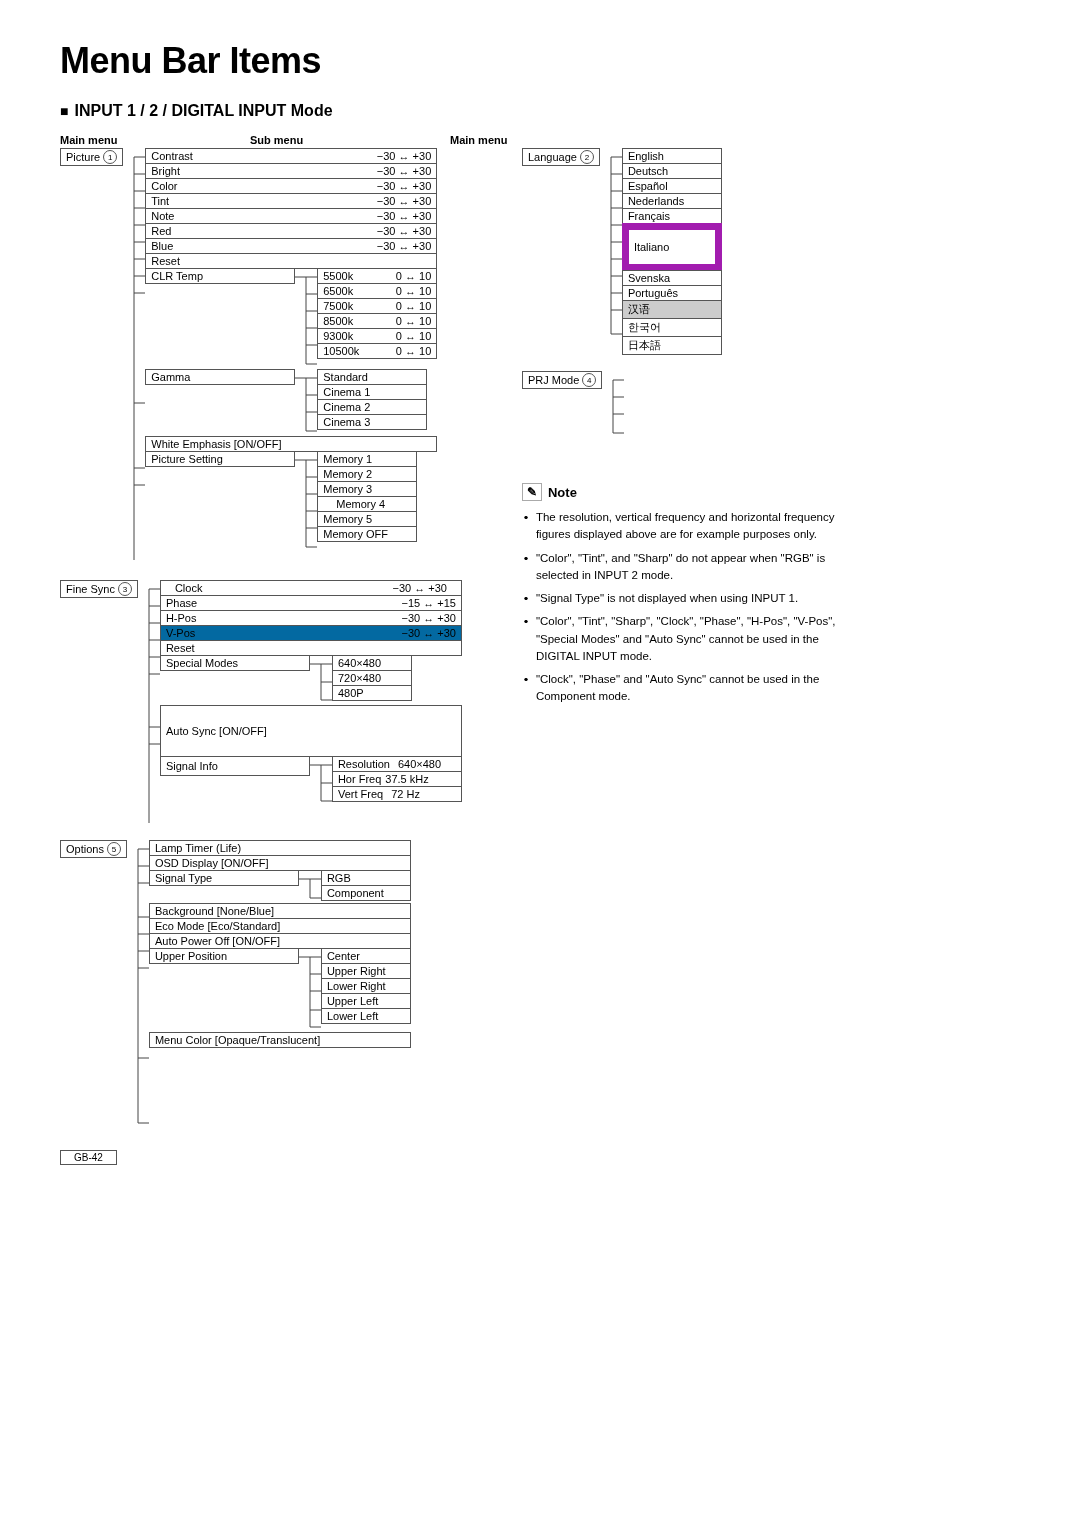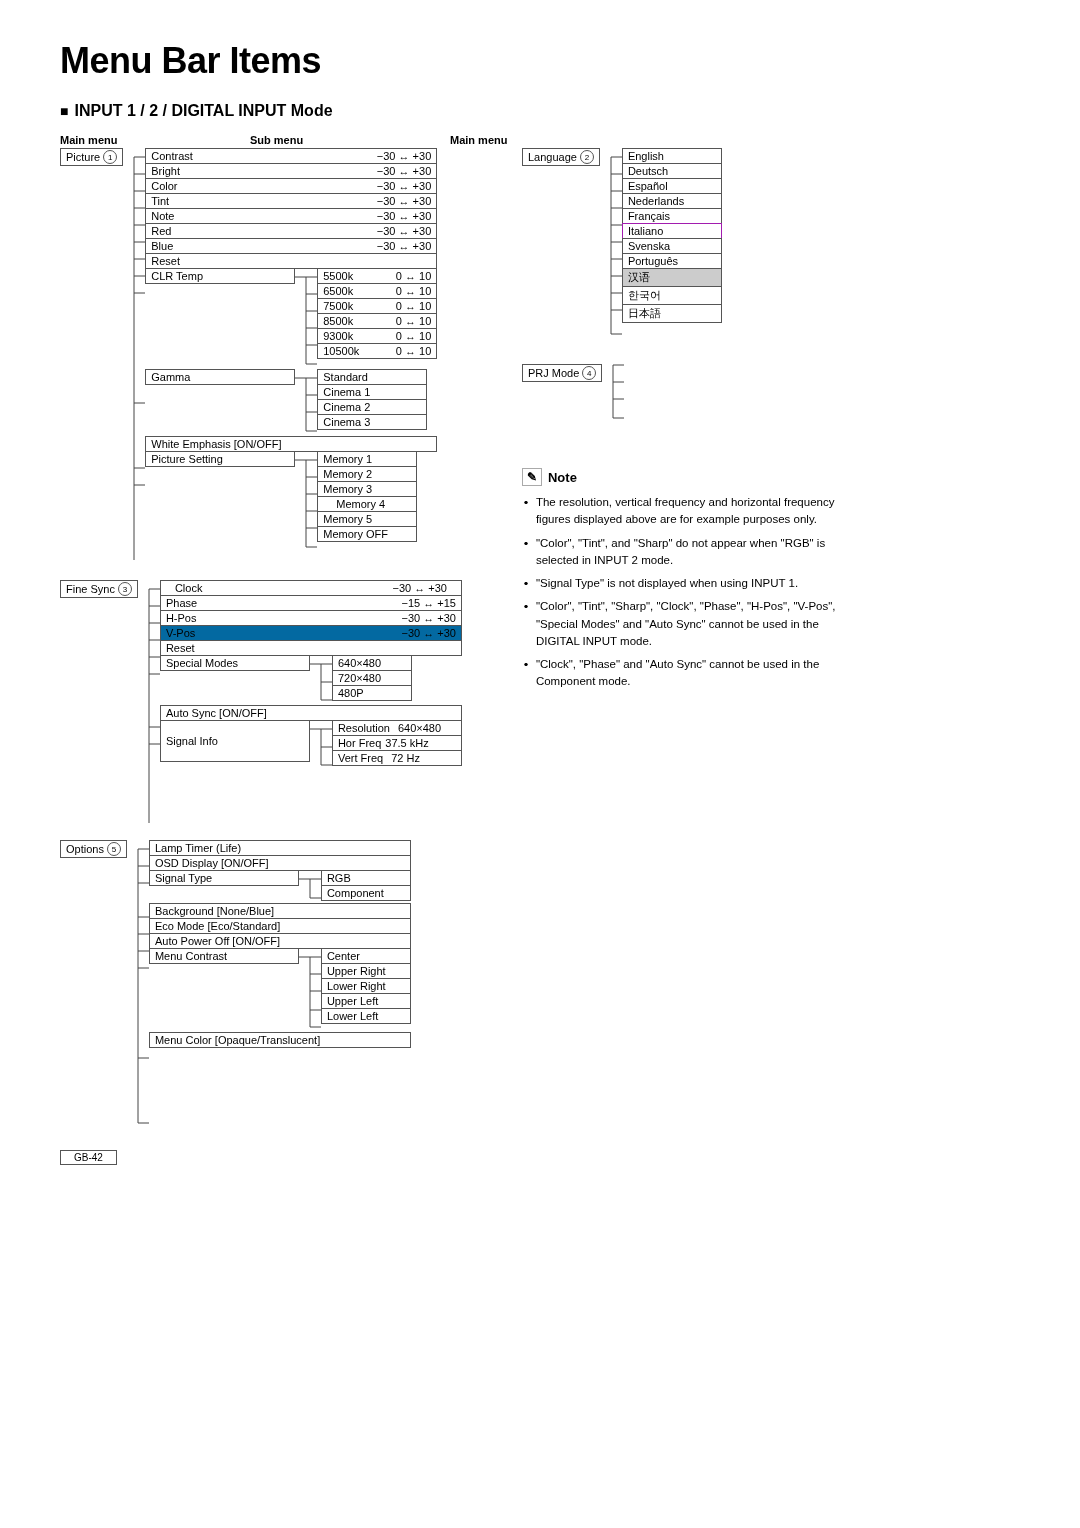--- a/index.html
+++ b/index.html
@@ -274,24 +274,24 @@
               <line x1="11" y1="9" x2="22" y2="9" stroke="#444" stroke-width="1"></line>
               <line x1="11" y1="27" x2="22" y2="27" stroke="#444" stroke-width="1"></line>
               <line x1="11" y1="45" x2="22" y2="45" stroke="#444" stroke-width="1"></line>
             </svg>
             <div style="display:flex; flex-direction:column;">
               <div style="border:1px solid #555; padding:1px 5px; font-size:11px; white-space:nowrap; background:#fff; min-width:80px;">640×480</div>
               <div style="border:1px solid #555; padding:1px 5px; font-size:11px; white-space:nowrap; background:#fff; min-width:80px; margin-top:-1px;">720×480</div>
               <div style="border:1px solid #555; padding:1px 5px; font-size:11px; white-space:nowrap; background:#fff; min-width:80px; margin-top:-1px;">480P</div>
             </div>
           </div>
-          <div style="border:1px solid #555; padding:1px 5px; font-size:11px; white-space:nowrap; background:#fff; min-width:150px; margin-top:-1px;">Auto Sync   [ON/OFF]</div>
-
-          <div style="display:flex; flex-direction:row; align-items:flex-start; margin-top:-1px;">
-            <div style="border:1px solid #555; padding:14px 5px; font-size:11px; white-space:nowrap; background:#fff; min-width:150px;">Signal Info</div>
+          <div style="border:1px solid #555; padding:19px 5px; font-size:11px; white-space:nowrap; background:#fff; min-width:150px; margin-top:-1px;">Auto Sync   [ON/OFF]</div>
+
+          <div style="display:flex; flex-direction:row; align-items:flex-start; margin-top:-1px;">
+            <div style="border:1px solid #555; padding:3px 5px; font-size:11px; white-space:nowrap; background:#fff; min-width:150px;">Signal Info</div>
             <svg width="22" height="51" style="flex-shrink:0;">
               <line x1="0" y1="9" x2="11" y2="9" stroke="#444" stroke-width="1"></line>
               <line x1="11" y1="9" x2="11" y2="45" stroke="#444" stroke-width="1"></line>
               <line x1="11" y1="9" x2="22" y2="9" stroke="#444" stroke-width="1"></line>
               <line x1="11" y1="27" x2="22" y2="27" stroke="#444" stroke-width="1"></line>
               <line x1="11" y1="45" x2="22" y2="45" stroke="#444" stroke-width="1"></line>
             </svg>
             <div style="display:flex; flex-direction:column; font-size:11px;">
               <div style="border:1px solid #555; padding:1px 5px; white-space:nowrap; background:#fff; min-width:130px; display:flex; gap:8px;">
                   <span>Resolution</span>
@@ -346,21 +346,21 @@
             <div style="display:flex; flex-direction:column;">
               <div style="border:1px solid #555; padding:1px 5px; font-size:11px; white-space:nowrap; background:#fff; min-width:90px;">RGB</div>
               <div style="border:1px solid #555; padding:1px 5px; font-size:11px; white-space:nowrap; background:#fff; min-width:90px; margin-top:-1px;">Component</div>
             </div>
           </div>
           <div style="border:1px solid #555; padding:1px 5px; font-size:11px; white-space:nowrap; background:#fff; min-width:150px; margin-top:-1px;">Background [None/Blue]</div>
           <div style="border:1px solid #555; padding:1px 5px; font-size:11px; white-space:nowrap; background:#fff; min-width:150px; margin-top:-1px;">Eco Mode [Eco/Standard]</div>
           <div style="border:1px solid #555; padding:1px 5px; font-size:11px; white-space:nowrap; background:#fff; min-width:150px; margin-top:-1px;">Auto Power Off [ON/OFF]</div>
 
           <div style="display:flex; flex-direction:row; align-items:flex-start; margin-top:-1px;">
-            <div style="border:1px solid #555; padding:1px 5px; font-size:11px; white-space:nowrap; background:#fff; min-width:150px;">Menu Contrast</div>
+            <div style="border:1px solid #555; padding:1px 5px; font-size:11px; white-space:nowrap; background:#fff; min-width:150px;">Upper Position</div>
             <svg width="22" height="85" style="flex-shrink:0;">
               <line x1="0" y1="9" x2="11" y2="9" stroke="#444" stroke-width="1"></line>
               <line x1="11" y1="9" x2="11" y2="79" stroke="#444" stroke-width="1"></line>
               <line x1="11" y1="9" x2="22" y2="9" stroke="#444" stroke-width="1"></line>
               <line x1="11" y1="26" x2="22" y2="26" stroke="#444" stroke-width="1"></line>
               <line x1="11" y1="43" x2="22" y2="43" stroke="#444" stroke-width="1"></line>
               <line x1="11" y1="62" x2="22" y2="62" stroke="#444" stroke-width="1"></line>
               <line x1="11" y1="79" x2="22" y2="79" stroke="#444" stroke-width="1"></line>
             </svg>
             <div style="display:flex; flex-direction:column;">
@@ -401,32 +401,32 @@
           <line x1="11" y1="145" x2="22" y2="145" stroke="#444" stroke-width="1"></line>
           <line x1="11" y1="162" x2="22" y2="162" stroke="#444" stroke-width="1"></line>
           <line x1="11" y1="186" x2="22" y2="186" stroke="#444" stroke-width="1"></line>
         </svg>
         <div style="display:flex; flex-direction:column;">
           <div style="border:1px solid #555; padding:1px 5px; font-size:11px; white-space:nowrap; background:#fff; min-width:100px;">English</div>
           <div style="border:1px solid #555; padding:1px 5px; font-size:11px; white-space:nowrap; background:#fff; min-width:100px; margin-top:-1px;">Deutsch</div>
           <div style="border:1px solid #555; padding:1px 5px; font-size:11px; white-space:nowrap; background:#fff; min-width:100px; margin-top:-1px;">Español</div>
           <div style="border:1px solid #555; padding:1px 5px; font-size:11px; white-space:nowrap; background:#fff; min-width:100px; margin-top:-1px;">Nederlands</div>
           <div style="border:1px solid #555; padding:1px 5px; font-size:11px; white-space:nowrap; background:#fff; min-width:100px; margin-top:-1px;">Français</div>
-          <div style="border:1px solid #a21caf; padding:1px 5px; font-size:11px; white-space:nowrap; background:#fff; min-width:100px; margin-top:-1px;">Italiano</div>
+          <div style="border:7px solid #a21caf; padding:11px 5px; font-size:11px; white-space:nowrap; background:#fff; min-width:100px; margin-top:-1px;">Italiano</div>
           <div style="border:1px solid #555; padding:1px 5px; font-size:11px; white-space:nowrap; background:#fff; min-width:100px; margin-top:-1px;">Svenska</div>
           <div style="border:1px solid #555; padding:1px 5px; font-size:11px; white-space:nowrap; background:#fff; min-width:100px; margin-top:-1px;">Português</div>
           <div style="border:1px solid #555; padding:1px 5px; font-size:11px; white-space:nowrap; background:#ccc; min-width:100px; margin-top:-1px;">汉语</div>
           <div style="border:1px solid #555; padding:1px 5px; font-size:11px; white-space:nowrap; background:#fff; min-width:100px; margin-top:-1px;">한국어</div>
           <div style="border:1px solid #555; padding:1px 5px; font-size:11px; white-space:nowrap; background:#fff; min-width:100px; margin-top:-1px;">日本語</div>
         </div>
       </div>
     </div>
 
     <div style="display:flex; flex-direction:row; align-items:flex-start; margin-top:10px;">
-      <div style="display:flex; flex-direction:column; align-items:flex-start; justify-content:flex-start; margin-top:8px;">
+      <div style="display:flex; flex-direction:column; align-items:flex-start; justify-content:flex-start; margin-top:0;">
         <div style="border:1px solid #555; padding:1px 5px; font-size:11px; white-space:nowrap; background:#fff; display:flex; align-items:center; gap:2px;">
           <span>PRJ Mode</span>
           <span class="icon-circle">4</span>
         </div>
       </div>
       <div style="display:flex; flex-direction:row; align-items:flex-start;">
         <svg width="22" height="68" style="display:block; flex-shrink:0;">
           <line x1="11" y1="9" x2="11" y2="62" stroke="#444" stroke-width="1"></line>
           <line x1="11" y1="9" x2="22" y2="9" stroke="#444" stroke-width="1"></line>
           <line x1="11" y1="26" x2="22" y2="26" stroke="#444" stroke-width="1"></line>

